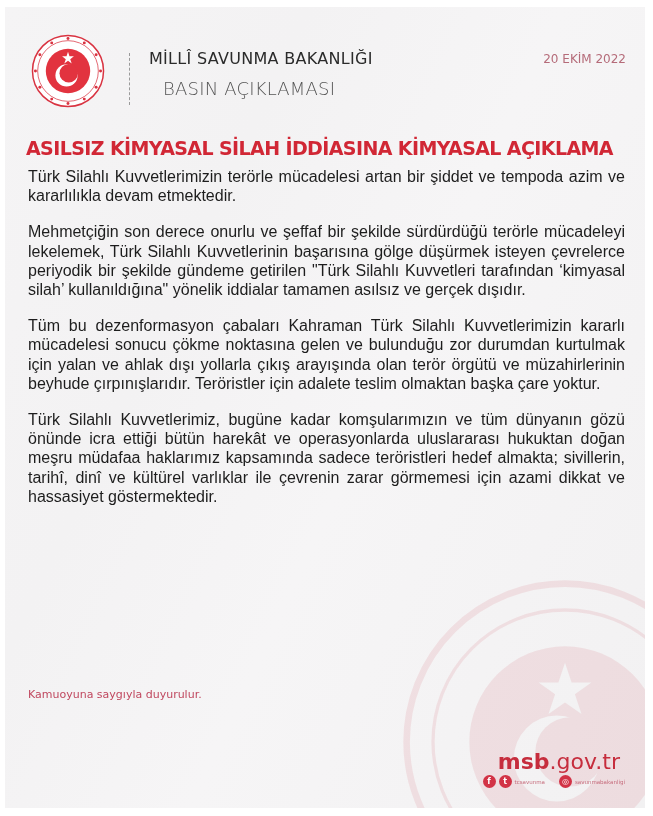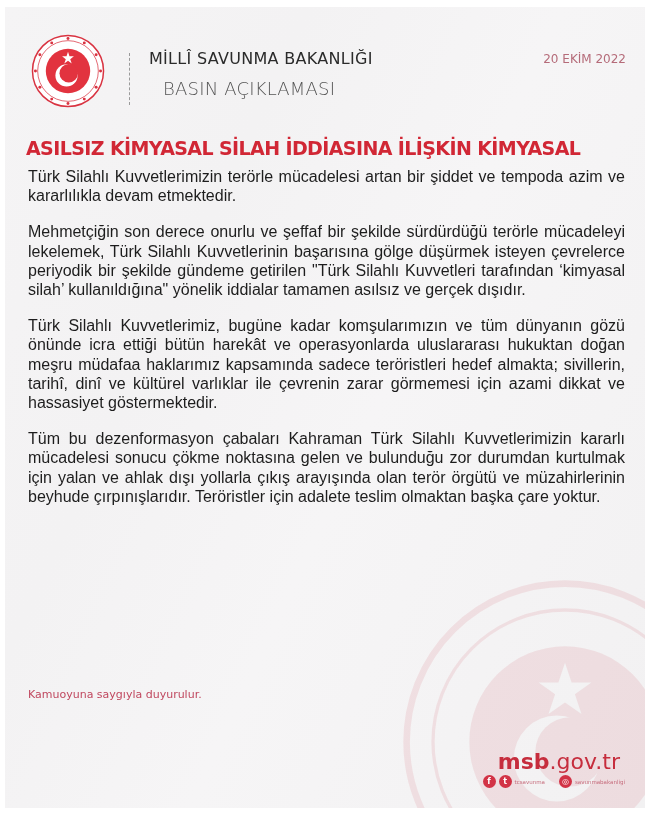--- a/index.html
+++ b/index.html
@@ -180,27 +180,27 @@
     <circle cx="51" cy="53" r="12.5" fill="#e2333f"></circle>
     <polygon points="50,24 52,30 58,30 53,34 55,40 50,36 45,40 47,34 42,30 48,30" fill="#ffffff"></polygon>
   </svg>
 
   <div class="vdivider"></div>
 
   <div class="org-name">MİLLÎ SAVUNMA BAKANLIĞI</div>
   <div class="doc-type">BASIN AÇIKLAMASI</div>
   <div class="date">20 EKİM 2022</div>
 
-  <div class="title">ASILSIZ KİMYASAL SİLAH İDDİASINA İLİŞKİN KİMYASAL</div>
+  <div class="title">ASILSIZ KİMYASAL SİLAH İDDİASINA KİMYASAL AÇIKLAMA</div>
 
   <div class="body-text">
     <p>Türk Silahlı Kuvvetlerimizin terörle mücadelesi artan bir şiddet ve tempoda azim ve kararlılıkla devam etmektedir.</p>
     <p>Mehmetçiğin son derece onurlu ve şeffaf bir şekilde sürdürdüğü terörle mücadeleyi lekelemek, Türk Silahlı Kuvvetlerinin başarısına gölge düşürmek isteyen çevrelerce periyodik bir şekilde gündeme getirilen "Türk Silahlı Kuvvetleri tarafından ‘kimyasal silah’ kullanıldığına" yönelik iddialar tamamen asılsız ve gerçek dışıdır.</p>
+    <p>Tüm bu dezenformasyon çabaları Kahraman Türk Silahlı Kuvvetlerimizin kararlı mücadelesi sonucu çökme noktasına gelen ve bulunduğu zor durumdan kurtulmak için yalan ve ahlak dışı yollarla çıkış arayışında olan terör örgütü ve müzahirlerinin beyhude çırpınışlarıdır. Teröristler için adalete teslim olmaktan başka çare yoktur.</p>
     <p>Türk Silahlı Kuvvetlerimiz, bugüne kadar komşularımızın ve tüm dünyanın gözü önünde icra ettiği bütün harekât ve operasyonlarda uluslararası hukuktan doğan meşru müdafaa haklarımız kapsamında sadece teröristleri hedef almakta; sivillerin, tarihî, dinî ve kültürel varlıklar ile çevrenin zarar görmemesi için azami dikkat ve hassasiyet göstermektedir.</p>
-    <p>Tüm bu dezenformasyon çabaları Kahraman Türk Silahlı Kuvvetlerimizin kararlı mücadelesi sonucu çökme noktasına gelen ve bulunduğu zor durumdan kurtulmak için yalan ve ahlak dışı yollarla çıkış arayışında olan terör örgütü ve müzahirlerinin beyhude çırpınışlarıdır. Teröristler için adalete teslim olmaktan başka çare yoktur.</p>
   </div>
 
   <div class="closing">Kamuoyuna saygıyla duyurulur.</div>
 
   <div class="site"><b>msb</b><span>.gov.tr</span></div>
 
   <div class="social">
     <span class="sicon">f</span>
     <span class="sicon">t</span>
     <span>tcsavunma</span>

